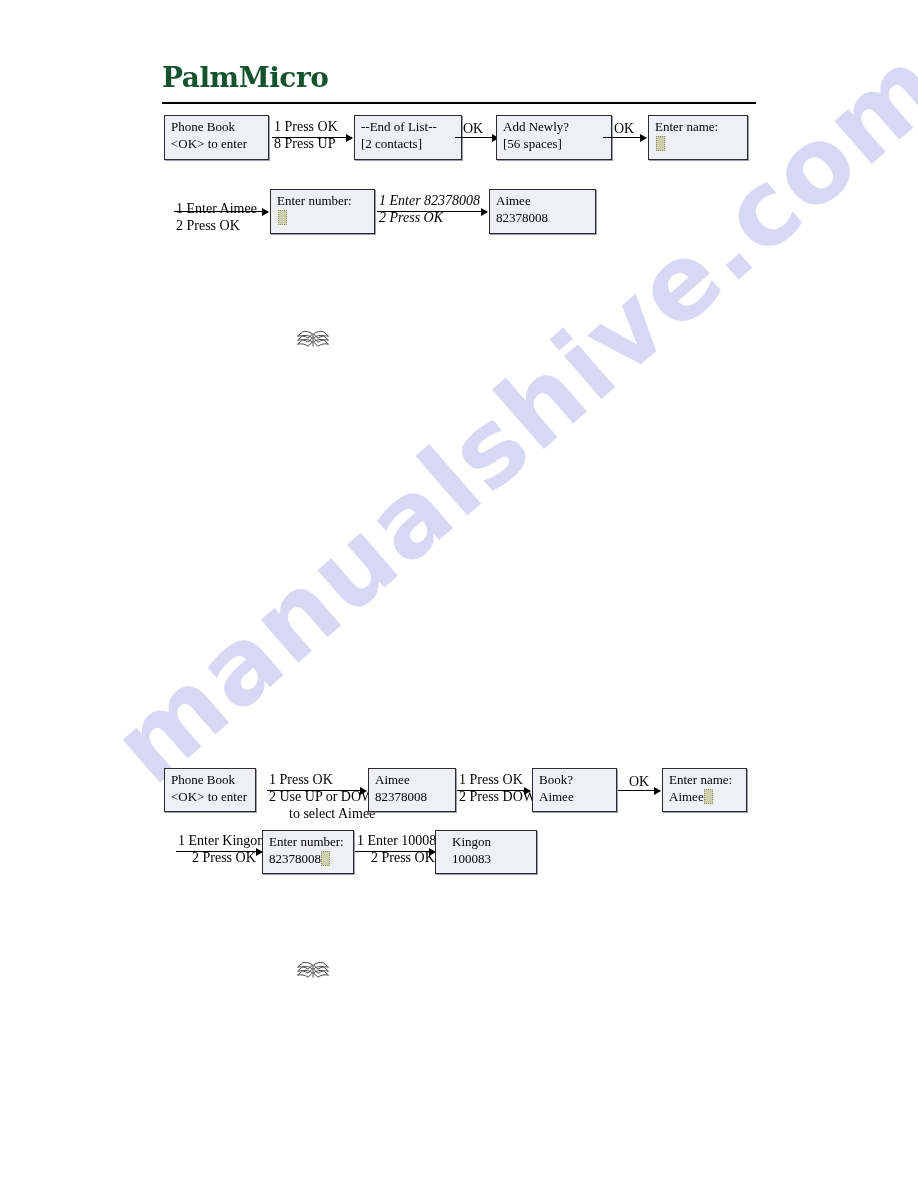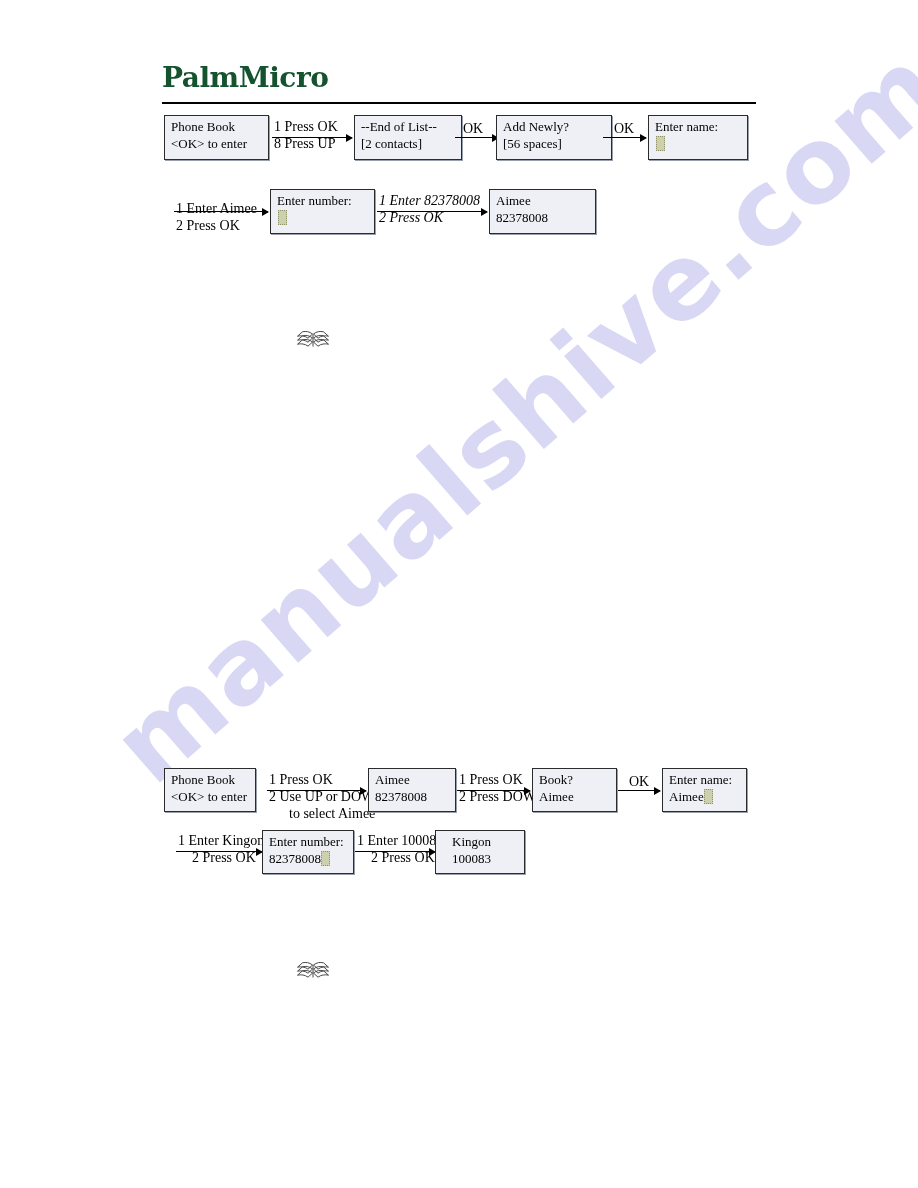--- a/index.html
+++ b/index.html
@@ -260,21 +260,21 @@
     <span class="lcd-line"><span>82378008</span><span class="cursor-block"></span></span>
   </div>
 
   <div class="step-label" style="left:357px; top:832px;">
     <span class="sl">1 Enter 100083</span>
     <span class="sl" style="padding-left:14px;">2 Press OK</span>
   </div>
   <div class="rule-only" style="left:355px; top:851px; width:80px;"></div>
   <div class="connector" style="left:424px; top:851px; width:11px;"></div>
 
-  <div class="lcd-box" style="left:435px; top:830px; width:90px; height:44px;padding-left:16px;">
+  <div class="lcd-box" style="left:435px; top:830px; width:102px; height:44px;padding-left:16px;">
     <span class="lcd-line">Kingon</span>
     <span class="lcd-line">100083</span>
   </div>
 </div>
 
 <div class="book-icon" style="left:296px; top:960px;">
   <svg width="34" height="22" viewBox="0 0 34 22">
     <g fill="none" stroke="#4a4a4a" stroke-width="1">
       <path d="M16.5 5 C13.5 2.5 10 2 6.5 2.8 L1.5 7.2 C5 6.4 9 6.8 12 9.2 Z"></path>
       <path d="M17.5 5 C20.5 2.5 24 2 27.5 2.8 L32.5 7.2 C29 6.4 25 6.8 22 9.2 Z"></path>

